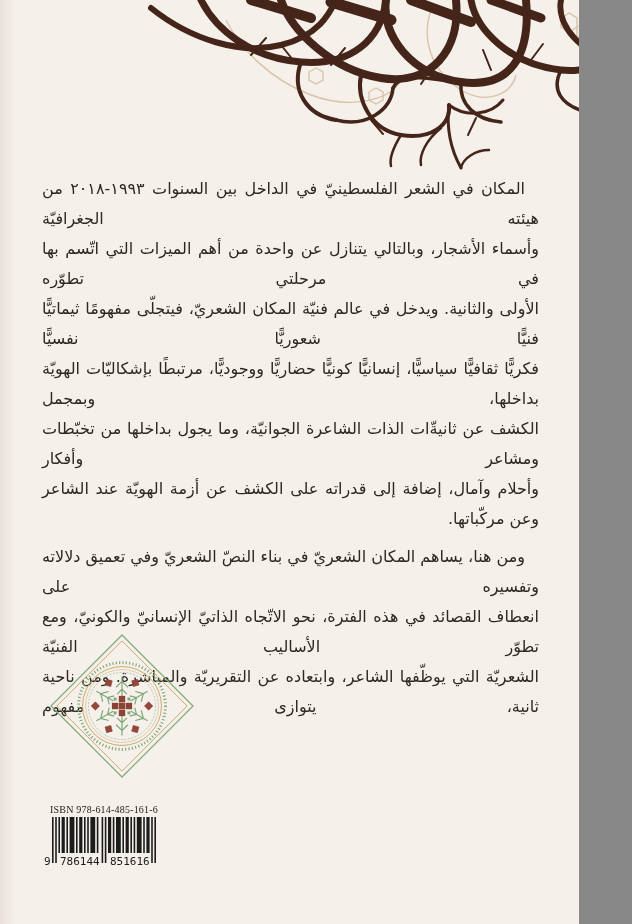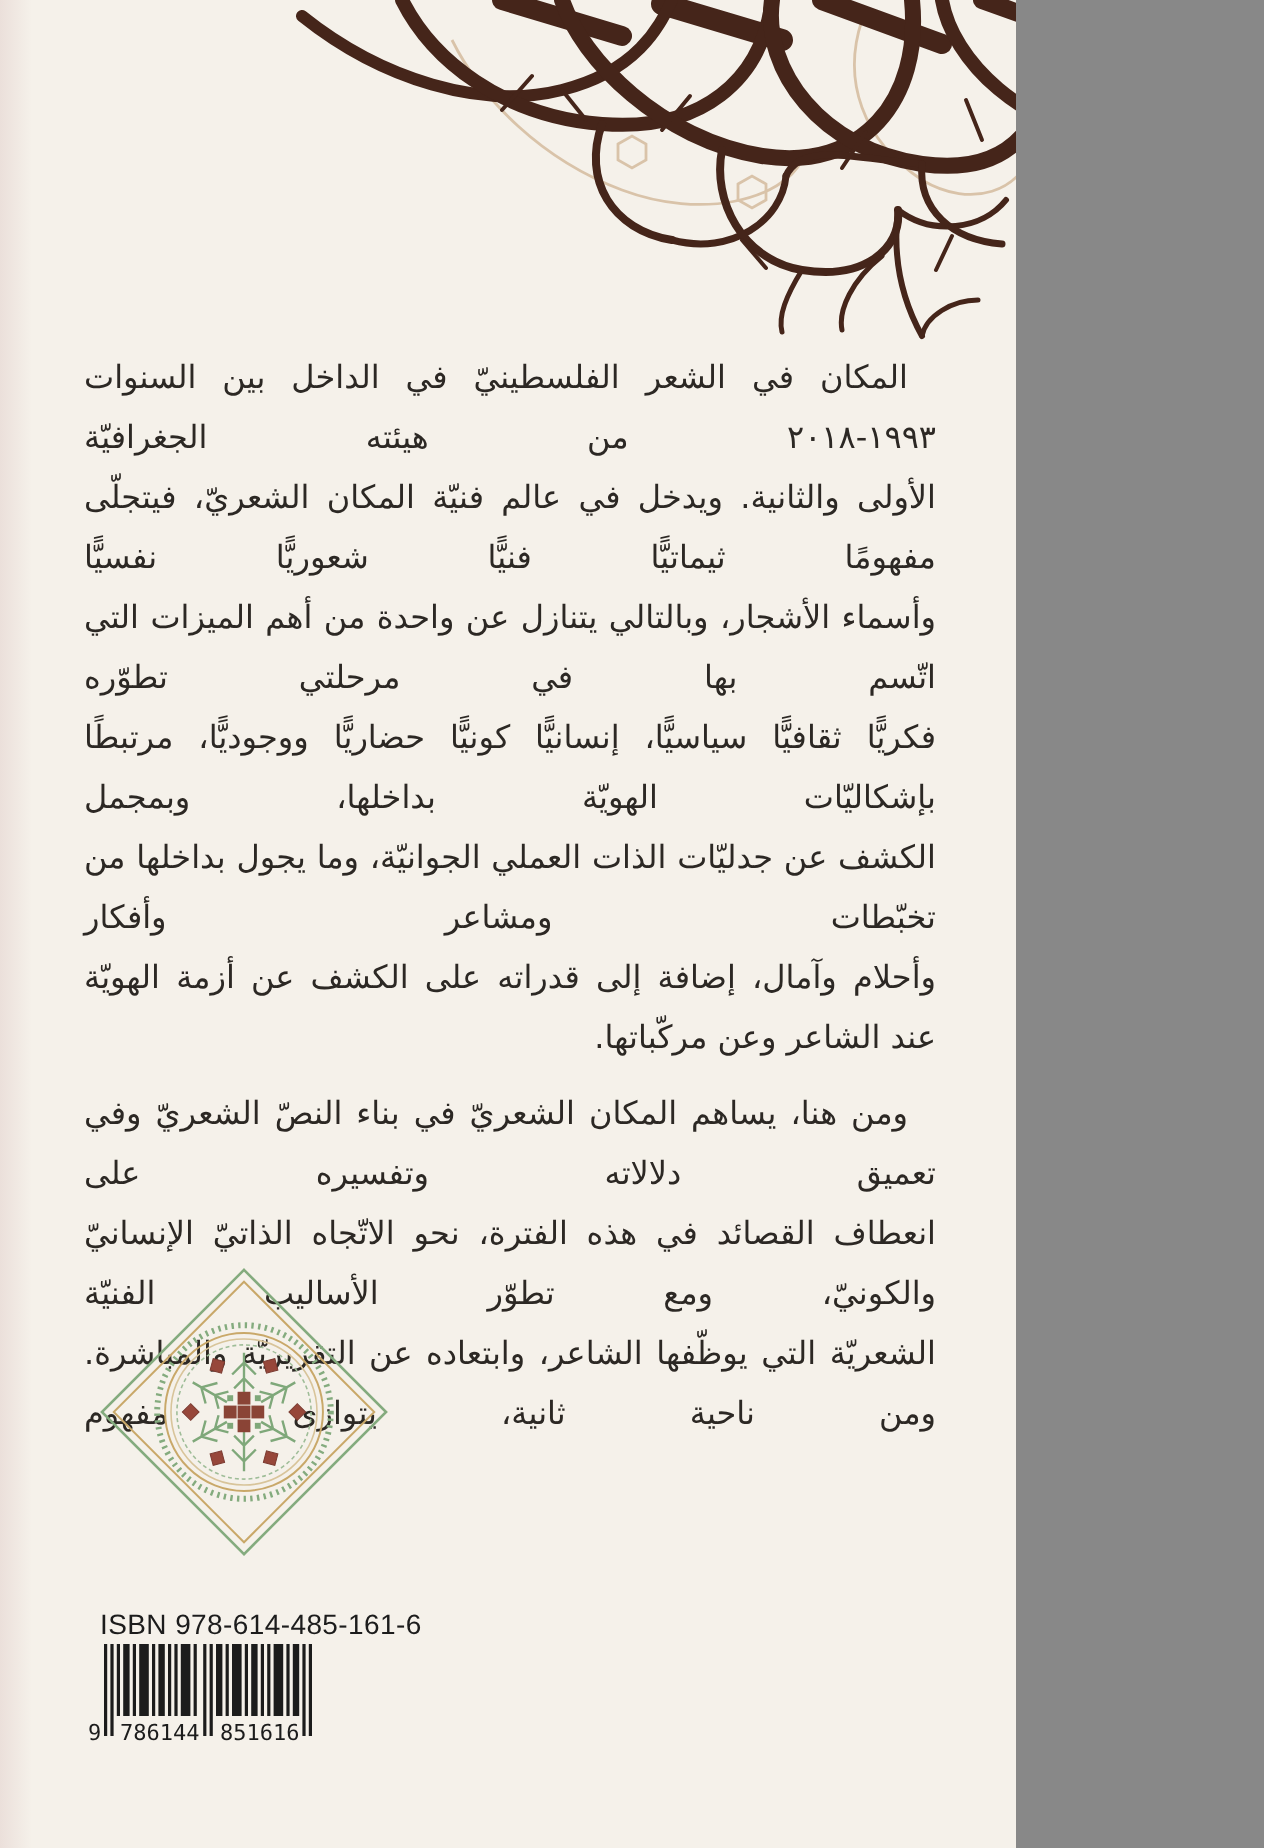--- a/index.html
+++ b/index.html
@@ -1,29 +1,29 @@
 <!DOCTYPE html>
 <html lang="ar"><head>
 <meta charset="utf-8">
 <style>
   html,body{margin:0;padding:0;background:#888;}
-  .page{position:relative;width:508px;height:924px;background:#f5f1ea;overflow:hidden;
+  .page{position:relative;width:579px;height:924px;background:#f5f1ea;overflow:hidden;
         font-family:"DejaVu Sans",sans-serif;}
   .page::before{content:"";position:absolute;inset:0;pointer-events:none;
         background:linear-gradient(90deg,rgba(219,195,193,.38),rgba(219,195,193,0) 16px);}
   .branches{position:absolute;left:130px;top:0;}
   .blurb{position:absolute;top:174px;right:40px;left:42px;direction:rtl;
          color:#2c2824;font-size:16px;}
   .line{line-height:30px;min-height:30px;text-align:justify;text-align-last:justify;}
   .line.last{text-align-last:right;}
   .para .line:first-child{text-indent:14px;}
   .para + .para{margin-top:8px;}
   .emblem{position:absolute;left:48px;top:632px;}
   .isbn{position:absolute;left:44px;top:804px;width:170px;}
-  .isbn-label{font-family:Liberation Sans, sans-serif;font-size:14px;color:#1c1c1c;
+  .isbn-label{font-family:Liberation Serif, serif;font-size:10px;color:#1c1c1c;
               letter-spacing:.2px;padding-left:6px;margin-bottom:2px;white-space:nowrap;}
   .barcode text{font-family:"DejaVu Sans Mono",monospace;font-size:11px;fill:#1c1c1c;}
 </style>
 </head>
 <body>
 
 <div class="page">
 
   <svg class="branches" width="502" height="175" viewBox="0 0 500 175">
     <g stroke="#d9c3a9" stroke-width="1.4" fill="none">
@@ -69,24 +69,24 @@
           <path d="M400,60 L412,44"></path>
         <path d="M240,120 L252,134"></path>
           <path d="M345,118 L337,135"></path>
       </g>
     </g>
   </svg>
 
   <div class="blurb">
     <div class="para">
       <div class="line">المكان في الشعر الفلسطينيّ في الداخل بين السنوات ١٩٩٣-٢٠١٨ من هيئته الجغرافيّة</div>
+      <div class="line">وأسماء الأشجار، وبالتالي يتنازل عن واحدة من أهم الميزات التي اتّسم بها في مرحلتي تطوّره</div>
       <div class="line">الأولى والثانية. ويدخل في عالم فنيّة المكان الشعريّ، فيتجلّى مفهومًا ثيماتيًّا فنيًّا شعوريًّا نفسيًّا</div>
-      <div class="line">وأسماء الأشجار، وبالتالي يتنازل عن واحدة من أهم الميزات التي اتّسم بها في مرحلتي تطوّره</div>
       <div class="line">فكريًّا ثقافيًّا سياسيًّا، إنسانيًّا كونيًّا حضاريًّا ووجوديًّا، مرتبطًا بإشكاليّات الهويّة بداخلها، وبمجمل</div>
-      <div class="line">الكشف عن جدليّات الذات العملي الجوانيّة، وما يجول بداخلها من تخبّطات ومشاعر وأفكار</div>
+      <div class="line">الكشف عن ثانيةّات الذات الشاعرة الجوانيّة، وما يجول بداخلها من تخبّطات ومشاعر وأفكار</div>
       <div class="line last">وأحلام وآمال، إضافة إلى قدراته على الكشف عن أزمة الهويّة عند الشاعر وعن مركّباتها.</div>
     </div>
     <div class="para">
       <div class="line">ومن هنا، يساهم المكان الشعريّ في بناء النصّ الشعريّ وفي تعميق دلالاته وتفسيره على</div>
       <div class="line">انعطاف القصائد في هذه الفترة، نحو الاتّجاه الذاتيّ الإنسانيّ والكونيّ، ومع تطوّر الأساليب الفنيّة</div>
       <div class="line">الشعريّة التي يوظّفها الشاعر، وابتعاده عن التقريريّة والمباشرة. ومن ناحية ثانية، يتوازى مفهوم</div>
 
     </div>
   </div>
 

